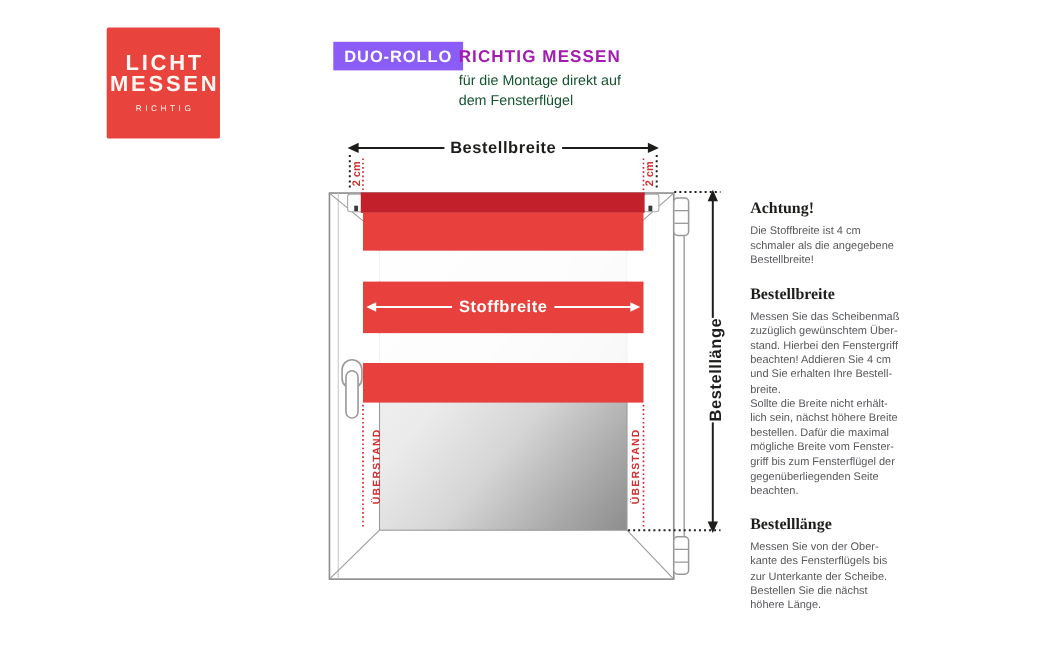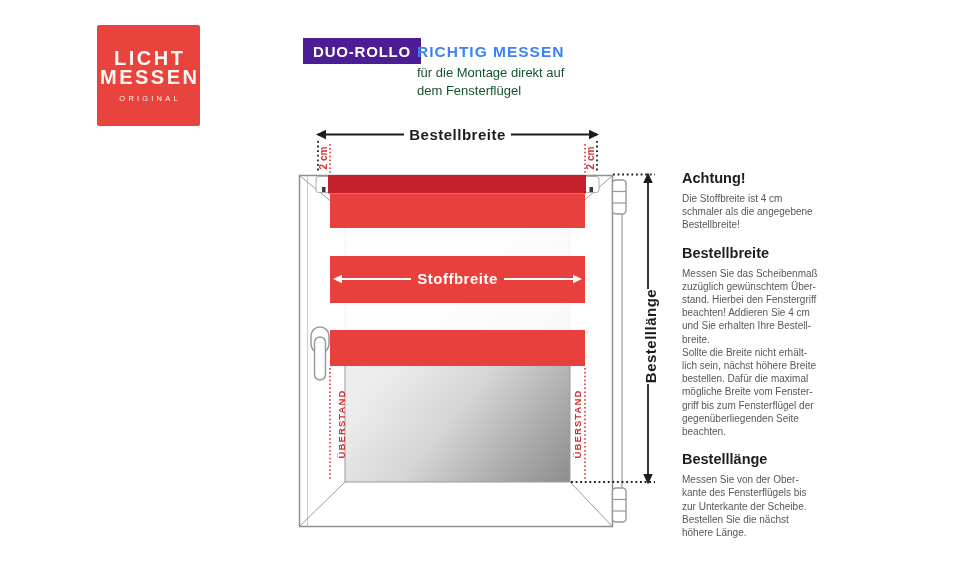--- a/index.html
+++ b/index.html
@@ -26,42 +26,42 @@
     letter-spacing: 2.5px; text-indent: 2.5px;
   }
   .logo .tagline {
     color: #FCF7F2; font-size: 7.5px; letter-spacing: 3.2px; text-indent: 3.2px;
     margin-top: 7px;
   }
 
   
   .badge {
     left: 303px; top: 38px; height: 26px;
-    background: #4c1d95; color: #ffffff;
+    background: #8b5cf6; color: #ffffff;
     display: flex; align-items: center;
     padding: 0 10px;
     font-size: 15px; font-weight: bold; letter-spacing: 0.8px;
   }
   .title {
     left: 417px; top: 43px;
-    font-size: 15.5px; font-weight: bold; letter-spacing: 1px; color: #3b82f6;
+    font-size: 15.5px; font-weight: bold; letter-spacing: 1px; color: #a21caf;
   }
   .subtitle {
     left: 417px; top: 64px;
     font-size: 13px; line-height: 17.5px; color: #14532d;
     white-space: pre-line;
   }
 
   
   .info-panel {
     left: 682px; top: 166px; width: 176px;
   }
   .info-panel h3 {
-    margin: 4px 0 5px 0;
-    font-size: 14.5px; line-height: 17px; font-weight: bold; color: #1d1d1b;
+    margin: 16px 0 5px 0;
+    font-size: 14.5px; line-height: 17px; font-weight: bold; color: #1d1d1b; font-family: Liberation Serif, serif;
   }
   .info-panel p {
     margin: 0 0 13px 0;
     font-size: 10px; line-height: 13.2px; color: #57585B;
     white-space: pre-line;
   }
 
   
   svg.diagram { position: absolute; left: 0; top: 0; }
   svg text { font-family: "Liberation Sans", sans-serif; }
@@ -69,21 +69,21 @@
   .lbl-white { font-size: 15px; font-weight: bold; fill: #ffffff; letter-spacing: 0.5px; }
   .lbl-red-small { font-size: 10px; font-weight: bold; fill: #D03030; }
   .lbl-overhang { font-size: 9.5px; font-weight: bold; fill: #D03030; letter-spacing: 1.1px; }
 </style>
 </head>
 <body>
 
 <div class="abs logo">
   <div class="word">LICHT</div>
   <div class="word">MESSEN</div>
-  <div class="tagline">ORIGINAL</div>
+  <div class="tagline">RICHTIG</div>
 </div>
 
 <div class="abs badge">DUO-ROLLO</div>
 <div class="abs title">RICHTIG MESSEN</div>
 <div class="abs subtitle">für die Montage direkt auf
 dem Fensterflügel</div>
 
 <svg class="diagram" width="960" height="587" viewBox="0 0 960 587">
   <defs>
     <linearGradient id="glassGrad" x1="0" y1="0" x2="1" y2="1">

